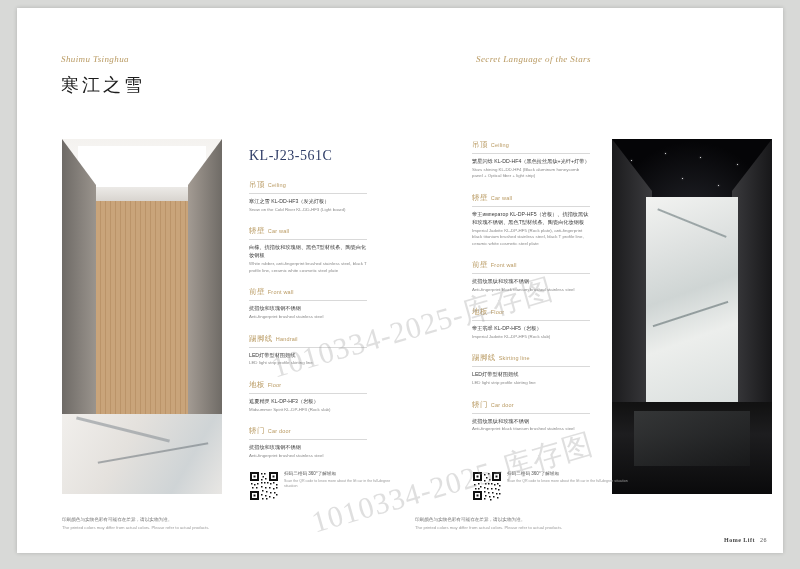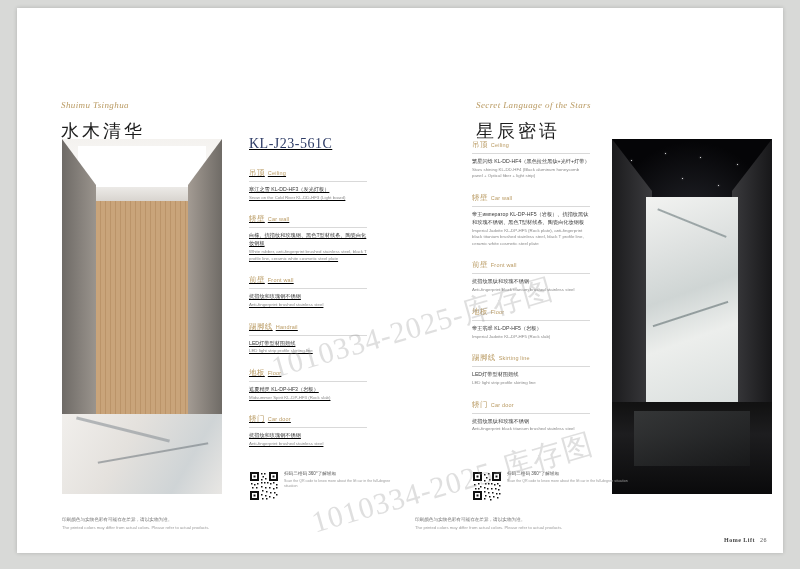--- a/index.html
+++ b/index.html
@@ -18,21 +18,21 @@
     box-shadow:0 0 4px rgba(0,0,0,.18);
     overflow:hidden;
   }
 
   
   .half{position:absolute;top:0;width:383px;height:545px;}
   .half.left{left:0;}
   .half.right{left:383px;}
 
   
-  .hdr{position:absolute;margin-top:46px;}
+  .hdr{position:absolute;}
   .hdr .en{
     font-family:"Liberation Serif", serif;
     font-size:9px;color:#b99a62;letter-spacing:.4px;
     font-style:italic;
   }
   .hdr .cn{
     font-size:18px;color:#1c1c1c;letter-spacing:3px;
     margin-top:9px;font-weight:400;
   }
   .left .hdr{left:44px;top:46px;}
@@ -131,21 +131,21 @@
     position:absolute;left:0;right:0;bottom:0;height:92px;
     background:linear-gradient(#111,#1d1d1f 35%,#0a0a0b);
   }
   .cab.dark .floor:before{
     content:"";position:absolute;left:14%;right:14%;top:10%;height:60%;
     background:linear-gradient(160deg,#3a3c3d,#191a1b);opacity:.85;
   }
 
   
   .specs{position:absolute;width:118px;}
-  .left .specs{left:232px;top:128px;text-decoration:underline;}
+  .left .specs{left:232px;top:140px;}
   .right .specs{left:72px;top:132px;}
 
   .model{
     font-family:"Liberation Serif", serif;
     font-size:14px;color:#2e3c66;letter-spacing:.5px;
     margin:0 0 16px 0;
   }
   .spec{margin-bottom:13px;}
   .spec .t{
     font-size:7.5px;color:#b99a62;letter-spacing:.4px;margin-bottom:3px;
@@ -195,21 +195,21 @@
 </style>
 </head>
 <body>
 
 <div class="page">
 
   <div class="half left">
 
     <div class="hdr">
       <div class="en">Shuimu Tsinghua</div>
-      <div class="cn">水木清华</div>
+      <div class="cn">寒江之雪</div>
     </div>
 
     <div class="photo">
       <div class="cab light">
         <div class="ceil"></div>
         <div class="wall-l"></div>
         <div class="wall-r"></div>
         <div class="back"></div>
         <div class="floor"></div>
       </div>
@@ -321,21 +321,20 @@
     <div class="note">
       <div class="cn">印刷颜色与实物色彩有可能存在差异，请以实物为准。</div>
       <div class="en">The printed colors may differ from actual colors. Please refer to actual products.</div>
     </div>
   </div>
 
   <div class="half right">
 
     <div class="hdr">
       <div class="en">Secret Language of the Stars</div>
-      <div class="cn">星辰密语</div>
     </div>
 
     <div class="specs">
 
       <div class="spec">
         <div class="t"><span>吊顶</span><span class="en">Ceiling</span></div>
         <div class="rule"></div>
         <div class="cn">繁星闪烁 KL-DD-HF4（黑色拉丝黑钛+光纤+灯带）</div>
         <div class="en2">Stars shining KL-DD-HF4 (Black aluminum honeycomb panel + Optical fiber + light strip)</div>
       </div>

